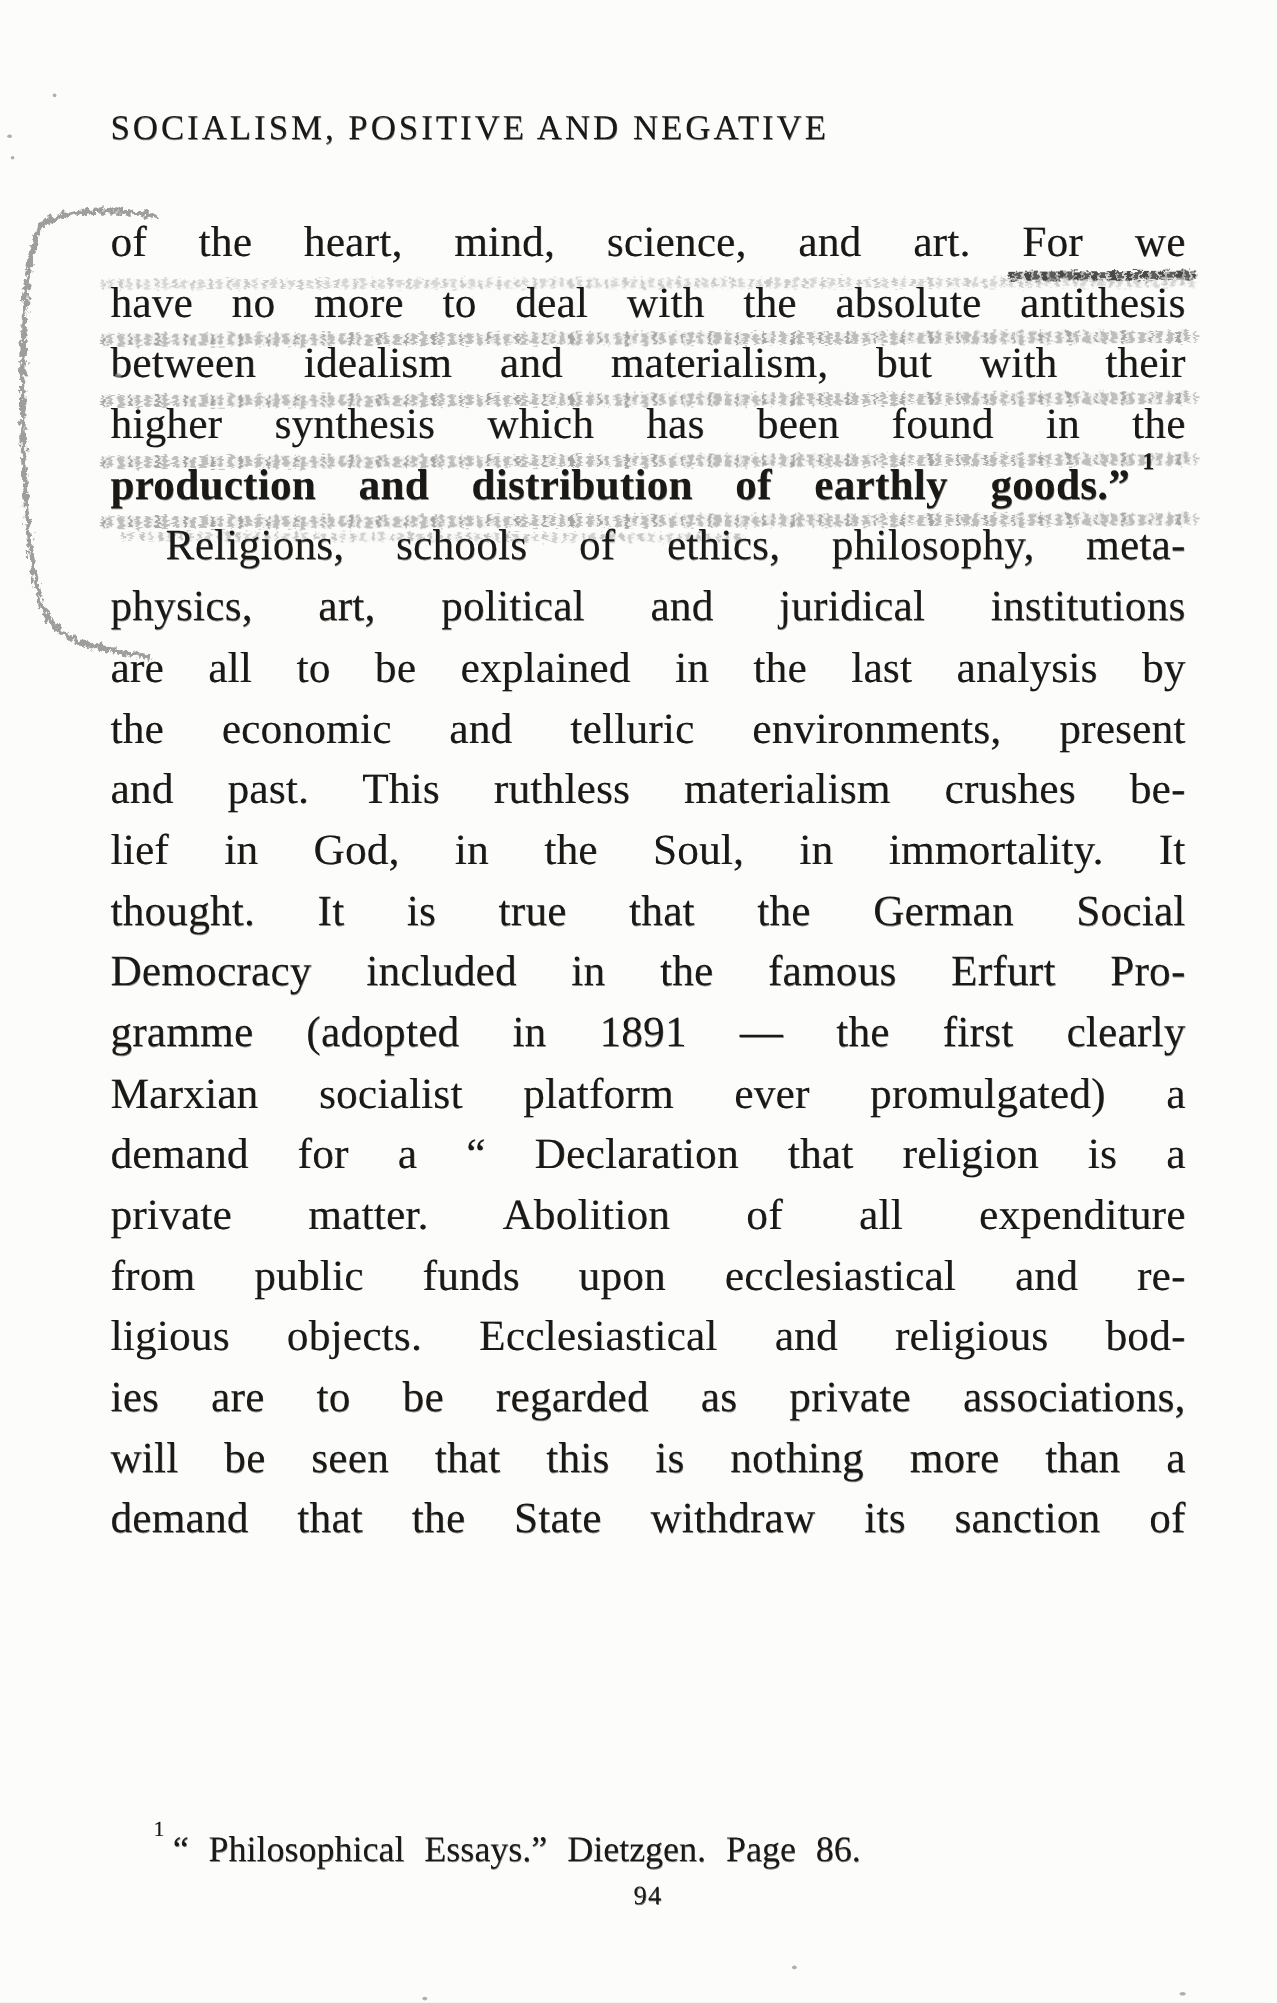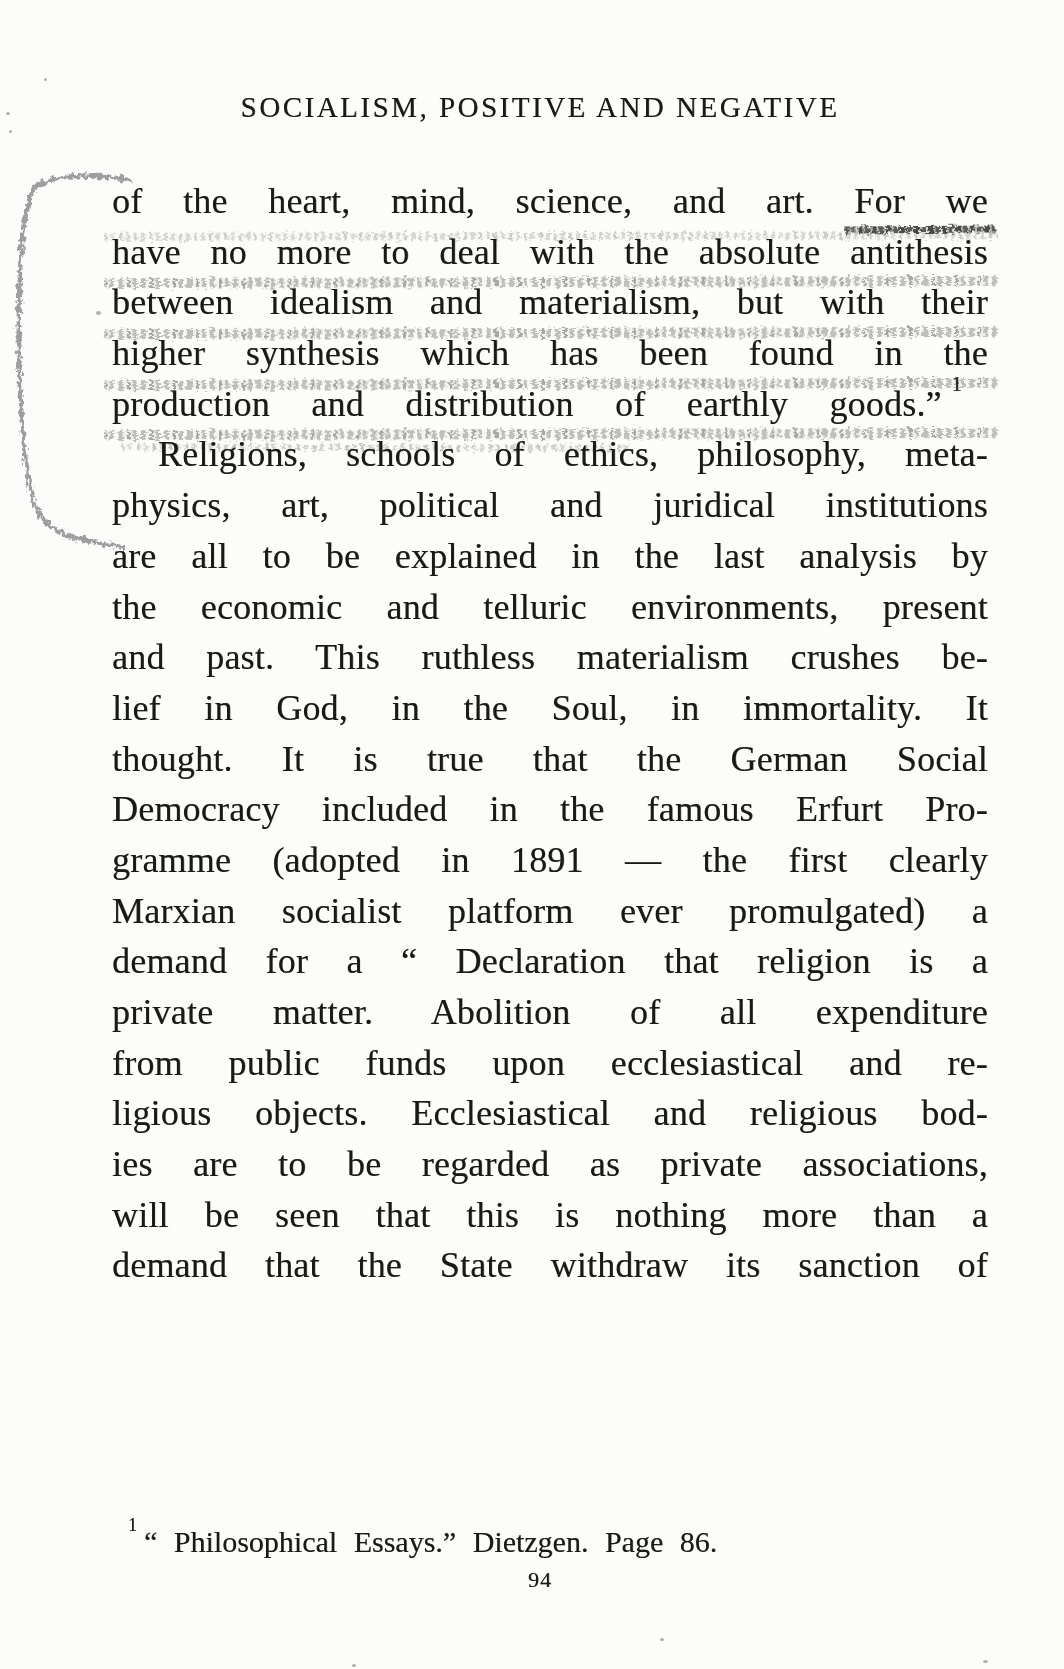--- a/index.html
+++ b/index.html
@@ -7,38 +7,36 @@
     position:relative;
     width:1064px;height:1669px;
     background:var(--paper,#fcfcfa);
     overflow:hidden;
     font-family:"Liberation Serif","DejaVu Serif",serif;
     color:var(--ink,#1b1916);
   }
   
   .running-head{
     position:absolute;top:90px;left:92px;right:76px;
-    text-align:center;
     font-size:29px;line-height:34px;
     letter-spacing:2.5px;
     color:var(--ink,#1b1916);
     text-shadow:0.4px 0.3px 0.5px rgba(25,22,18,.55);
     white-space:nowrap;
   }
   
   .body-text{position:absolute;top:176px;left:92px;width:896px;}
   .line{
     position:relative;
     height:50.7px;line-height:50.7px;
     font-size:36px;
     text-align:justify;text-align-last:justify;
     white-space:nowrap;
     text-shadow:0.4px 0.3px 0.5px rgba(25,22,18,.5);
     letter-spacing:0.2px;
-    margin-left:20px;
   }
   .fnref{
     font-size:20px;line-height:0;position:relative;top:-12px;margin-left:10px;
     text-shadow:0.4px 0.3px 0.4px rgba(25,22,18,.5);
   }
   
   .u{
     position:absolute;pointer-events:none;border-radius:5px;
     filter:url(#roughen);
   }
@@ -116,21 +114,21 @@
 
   <svg class="bracket" viewBox="0 0 150 410" style="filter:url(#roughen2)">
     <path d="M128 24 C 96 16 52 20 36 30 C 24 44 20 90 19 150 C 18 220 22 300 32 340 C 38 362 50 374 70 380 C 82 384 92 384 98 387 C 106 391 114 386 124 393"></path>
   </svg>
 
   <div class="body-text">
       <div class="line"><span>of the heart, mind, science, and art.  For we</span><div class="u ufaint"></div><div class="u udark"></div></div>
       <div class="line"><span>have no more to deal with the absolute antithesis</span><div class="u uf"></div></div>
       <div class="line"><span>between idealism and materialism, but with their</span><div class="u uf"></div></div>
       <div class="line"><span>higher synthesis which has been found in the</span><div class="u uf"></div></div>
-      <div class="line" style="padding-right: 26px;"><span>production and distribution of earthly goods.”</span><sup class="fnref">1</sup><div class="u uf"></div><div class="u u2"></div></div>
+      <div class="line" style="padding-right: 26px; font-weight: bold;"><span>production and distribution of earthly goods.”</span><sup class="fnref">1</sup><div class="u uf"></div><div class="u u2"></div></div>
       <div class="line" style="text-indent: 46px;"><span>Religions, schools of ethics, philosophy, meta-</span></div>
       <div class="line"><span>physics, art, political and juridical institutions</span></div>
       <div class="line"><span>are all to be explained in the last analysis by</span></div>
       <div class="line"><span>the economic and telluric environments, present</span></div>
       <div class="line"><span>and past.  This ruthless materialism crushes be-</span></div>
       <div class="line"><span>lief in God, in the Soul, in immortality.  It</span></div>
       <div class="line"><span>thought.  It is true that the German Social</span></div>
       <div class="line"><span>Democracy included in the famous Erfurt Pro-</span></div>
       <div class="line"><span>gramme (adopted in 1891 — the first clearly</span></div>
       <div class="line"><span>Marxian socialist platform ever promulgated) a</span></div>

